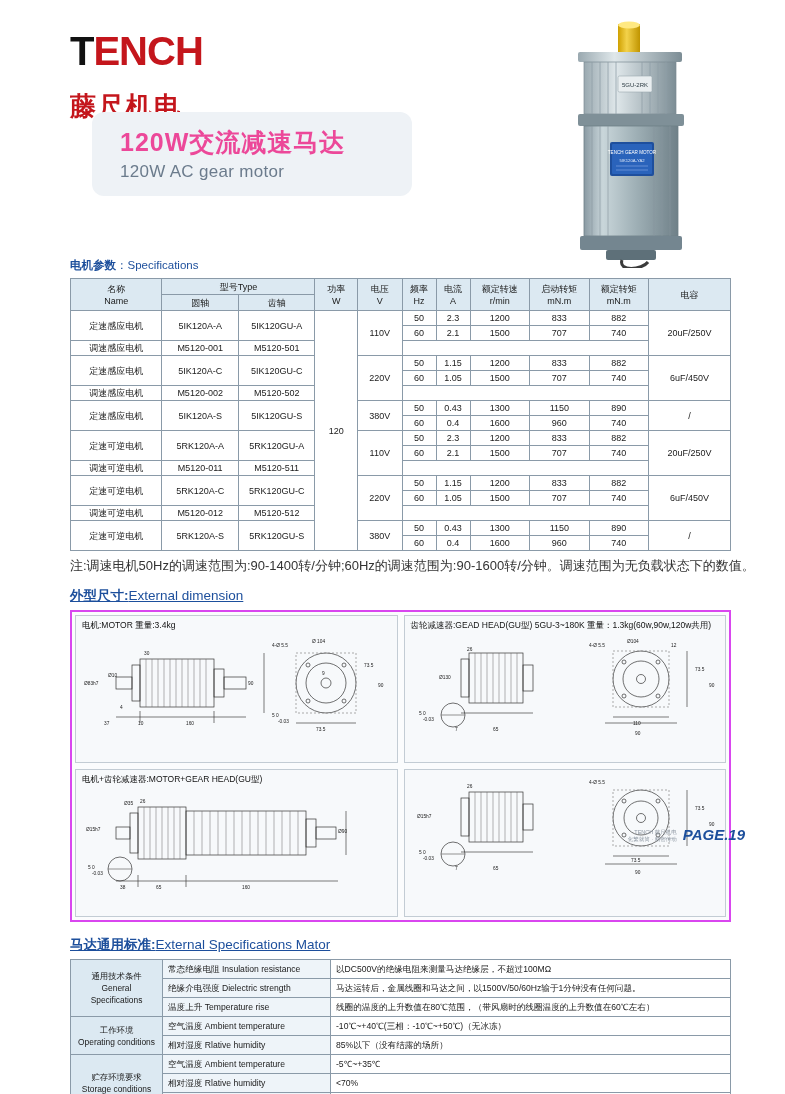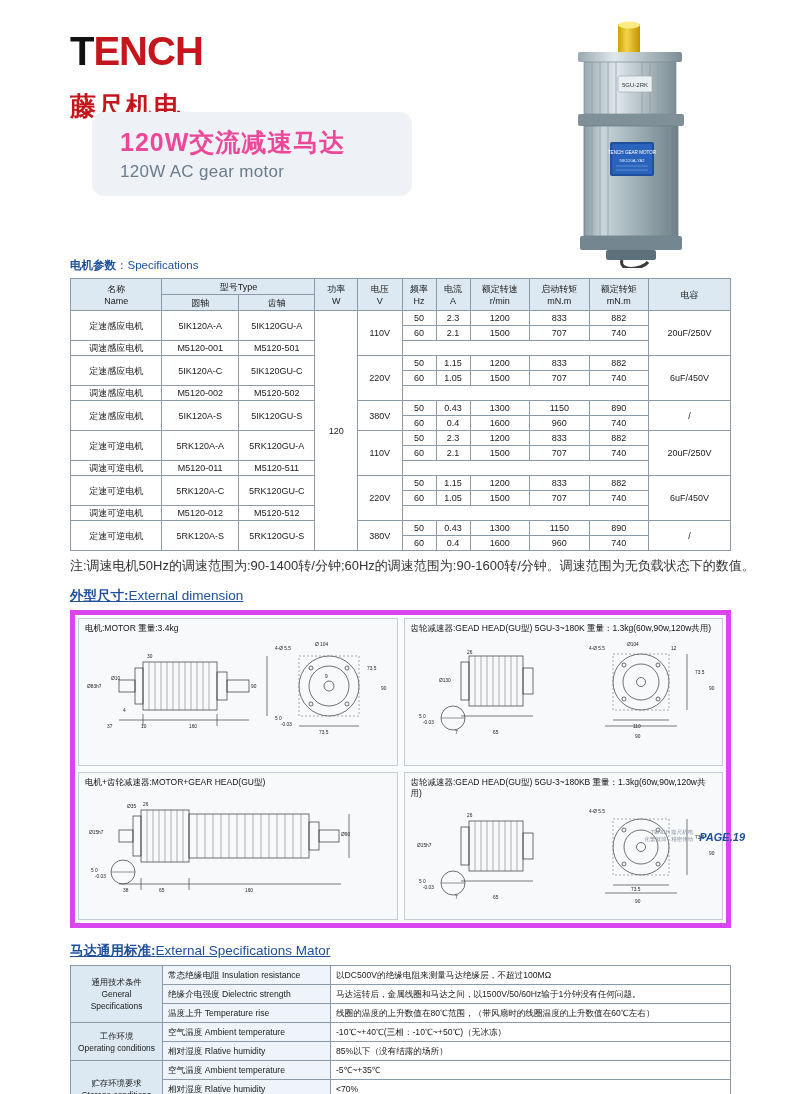--- a/index.html
+++ b/index.html
@@ -84,21 +84,21 @@
     height: 16px;
   }
   .nm { white-space: nowrap; }
   .note {
     margin: 6px 0 12px 62px; font-size: 13px; color: #333;
   }
 
   
   .dim-wrap {
     margin-left: 62px; width: 661px;
-    border: 5px solid #d946ef;
+    border: 2px solid #d946ef;
     background: #fbfcfd;
     padding: 0;
   }
   .dim-row { display: flex; }
   .dim-cell {
     position: relative;
     width: 50%;
     border: 1px solid #c3ccd4;
     margin: 3px;
     background: #f7f9fb;
@@ -127,21 +127,21 @@
 
   
   .footer {
     position: absolute; right: 40px; bottom: 16px;
     display: flex; align-items: flex-end; gap: 6px;
   }
   .footer .tiny {
     font-size: 5.5px; color: #8b95a0; text-align: right; line-height: 7px;
   }
   .footer .pg {
-    font-size: 11px; font-weight: bold; font-style: italic; color: #1d4f9c;
+    font-size: 15px; font-weight: bold; font-style: italic; color: #1d4f9c;
   }
 </style>
 </head>
 <body>
 
 <div class="page">
 
   <div class="header">
 
     <div class="logo">
@@ -580,22 +580,20 @@
               <text x="80" y="104">65</text>
               <text x="166" y="104">160</text>
               <text x="12" y="84">5 0</text>
               <text x="16" y="90">-0.03</text>
             </g>
           </svg>
         </div>
       </div>
 
       <div class="dim-cell">
-        <div class="dim-label">齿轮减速器:GEAD HEAD(GU型) 5GU-3~180KB
-重量：1.3kg(60w,90w,120w共用)</div>
         <div class="draw">
           <svg width="326" height="112" viewBox="0 0 326 112">
             <g stroke="#333" fill="none" stroke-width="0.7">
               <rect x="64" y="22" width="54" height="50"></rect>
               <g stroke="#666" stroke-width="0.5">
                 <line x1="70" y1="22" x2="70" y2="72"></line>
                   <line x1="76" y1="22" x2="76" y2="72"></line>
                 <line x1="82" y1="22" x2="82" y2="72"></line>
                   <line x1="88" y1="22" x2="88" y2="72"></line>
                 <line x1="94" y1="22" x2="94" y2="72"></line>

